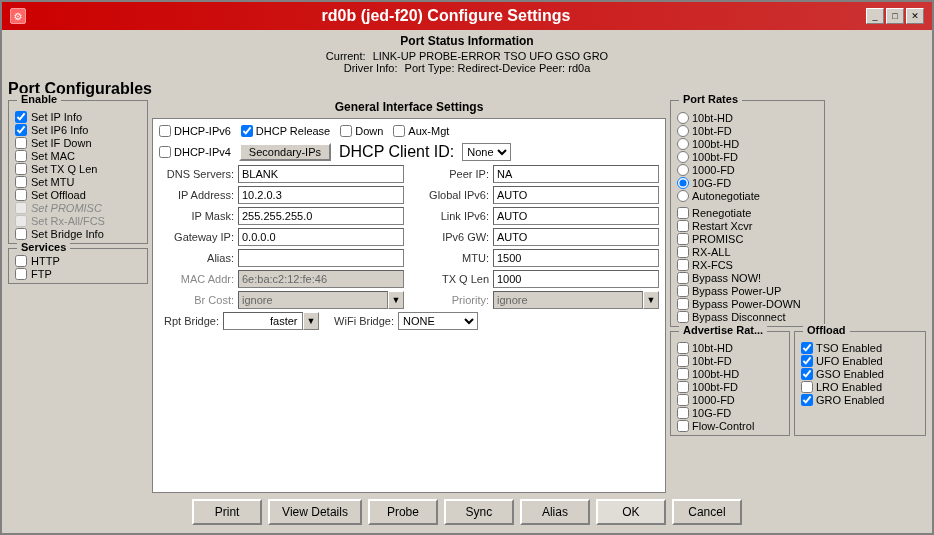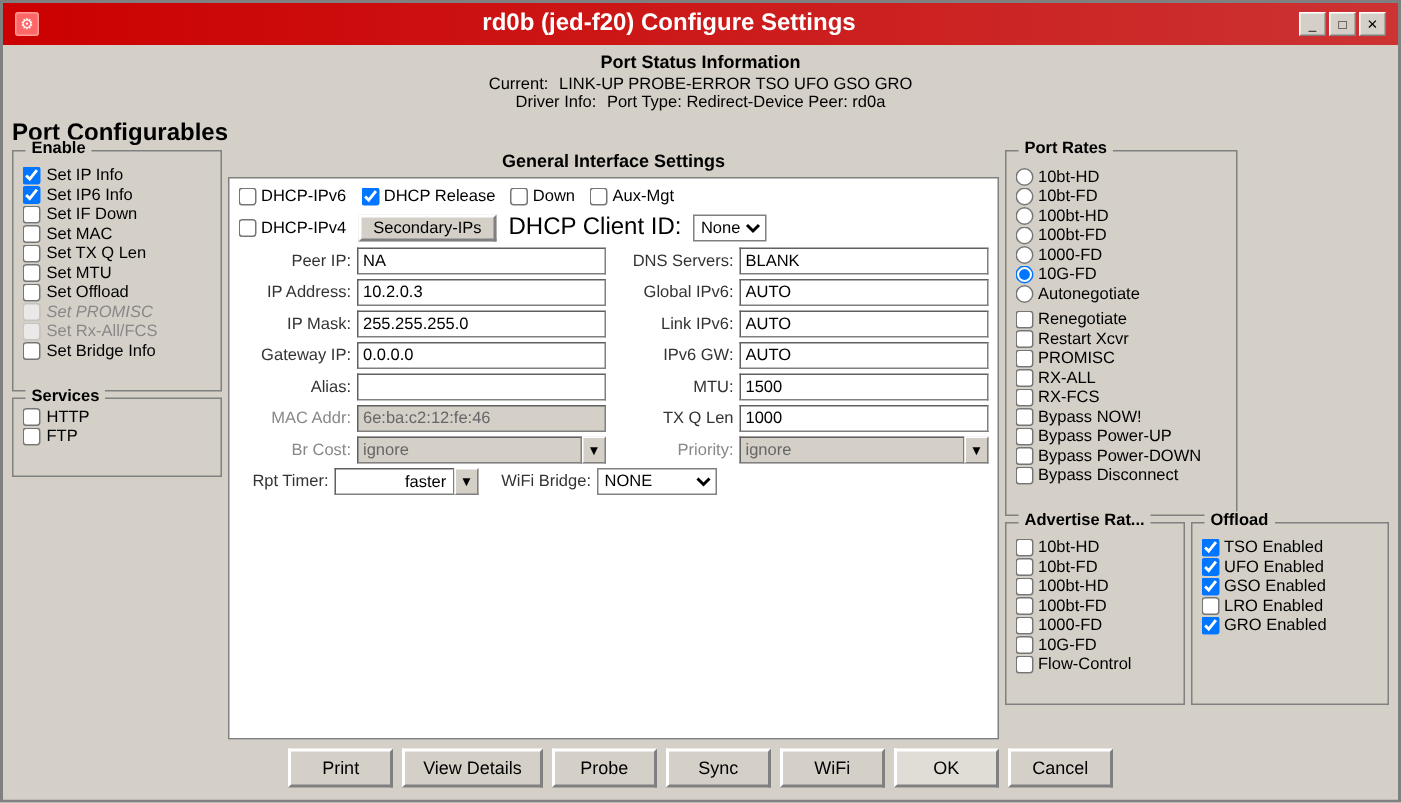--- a/index.html
+++ b/index.html
@@ -97,21 +97,21 @@
     .left-panel {
       width: 145px;
       display: flex;
       flex-direction: column;
       gap: 4px;
     }
     .group-box {
       border: 1px solid #808080;
       background: #d4d0c8;
       position: relative;
-      padding: 4px 6px 19px 6px;
+      padding: 4px 6px 2px 6px;
     }
     .group-box-title {
       position: absolute;
       top: -8px;
       left: 8px;
       background: #d4d0c8;
       padding: 0 4px;
       font-weight: bold;
       font-size: 11px;
     }
@@ -419,27 +419,27 @@
             <div style="display:flex; align-items:center;">
               <select style="height:18px;font-size:11px;border:1px solid #808080;background:white;">
                 <option>None</option>
               </select>
             </div>
           </div>
 
           <div class="field-grid">
 
             <div class="field-row">
+              <span class="field-label">DNS Servers:</span>
+              <input type="text" class="field-input" value="BLANK" style="">
+            </div>
+
+            <div class="field-row">
               <span class="field-label">Peer IP:</span>
               <input type="text" class="field-input" value="NA" style="">
-            </div>
-
-            <div class="field-row">
-              <span class="field-label">DNS Servers:</span>
-              <input type="text" class="field-input" value="BLANK" style="">
             </div>
 
             <div class="field-row">
               <span class="field-label">IP Address:</span>
               <input type="text" class="field-input" value="10.2.0.3" style="">
             </div>
             <div class="field-row">
               <span class="field-label">Global IPv6:</span>
               <input type="text" class="field-input" value="AUTO" style="">
             </div>
@@ -491,21 +491,21 @@
               <span class="field-label dim">Priority:</span>
               <div style="display:flex;flex:1;">
                 <input type="text" class="field-input disabled" value="ignore" disabled="" style="flex: 1 1 0%;">
                 <button class="dropdown-btn">▼</button>
               </div>
             </div>
           </div>
 
           <div class="rpt-wifi-row">
             <div class="bottom-field">
-              <span class="field-label" style="min-width:60px;text-align:right;">Rpt Timer:</span>
+              <span class="field-label" style="min-width:60px;text-align:right;">Rpt Bridge:</span>
               <div style="display:flex;align-items:center;">
                 <input type="text" class="field-input" value="faster  (1 s)" style="width: 80px; padding-left: 46px;">
                 <button class="dropdown-btn">▼</button>
               </div>
             </div>
             <div class="bottom-field">
               <span class="field-label" style="min-width:65px;text-align:right;">WiFi Bridge:</span>
               <div style="display:flex;align-items:center;">
                 <select style="height:18px;font-size:11px;border:1px solid #808080;background:white;width:80px;">
                   <option>NONE</option>
@@ -656,18 +656,18 @@
         </div>
       </div>
 
     </div>
 
     <div class="button-bar">
       <button class="win-btn">Print</button>
       <button class="win-btn">View Details</button>
       <button class="win-btn">Probe</button>
       <button class="win-btn">Sync</button>
-      <button class="win-btn">WiFi</button>
+      <button class="win-btn">Alias</button>
       <button class="win-btn" style="background:#e0ddd6;">OK</button>
       <button class="win-btn">Cancel</button>
     </div>
   </div>
 </div>
 
 </body></html>

